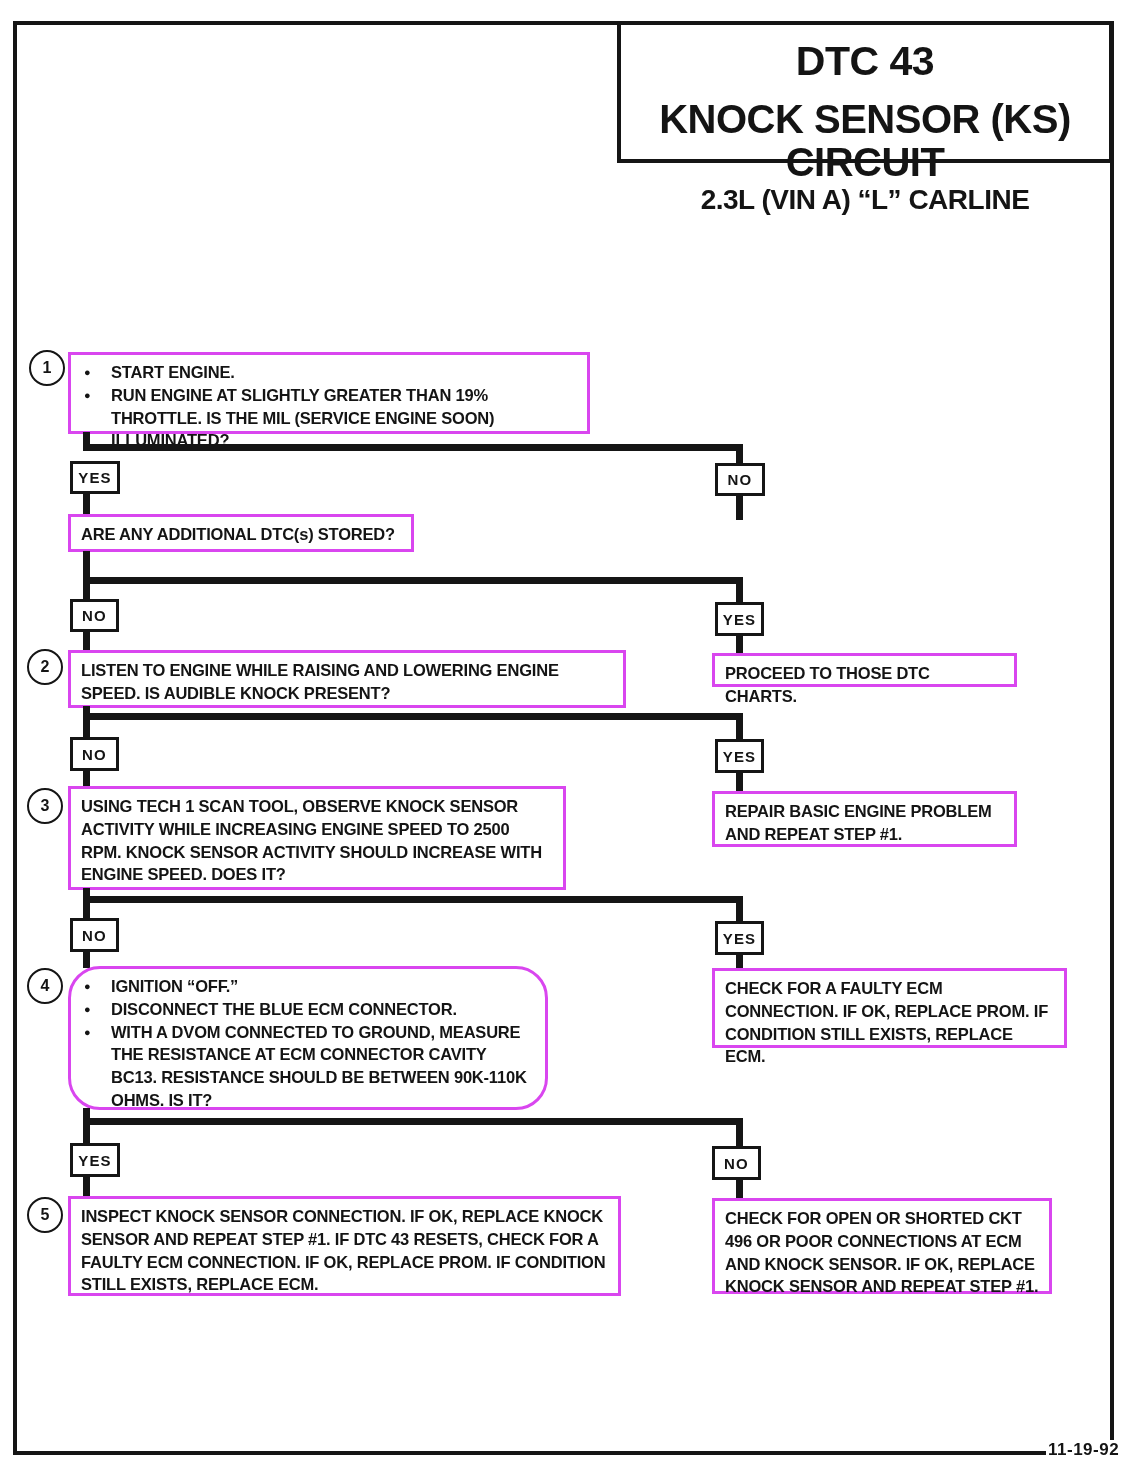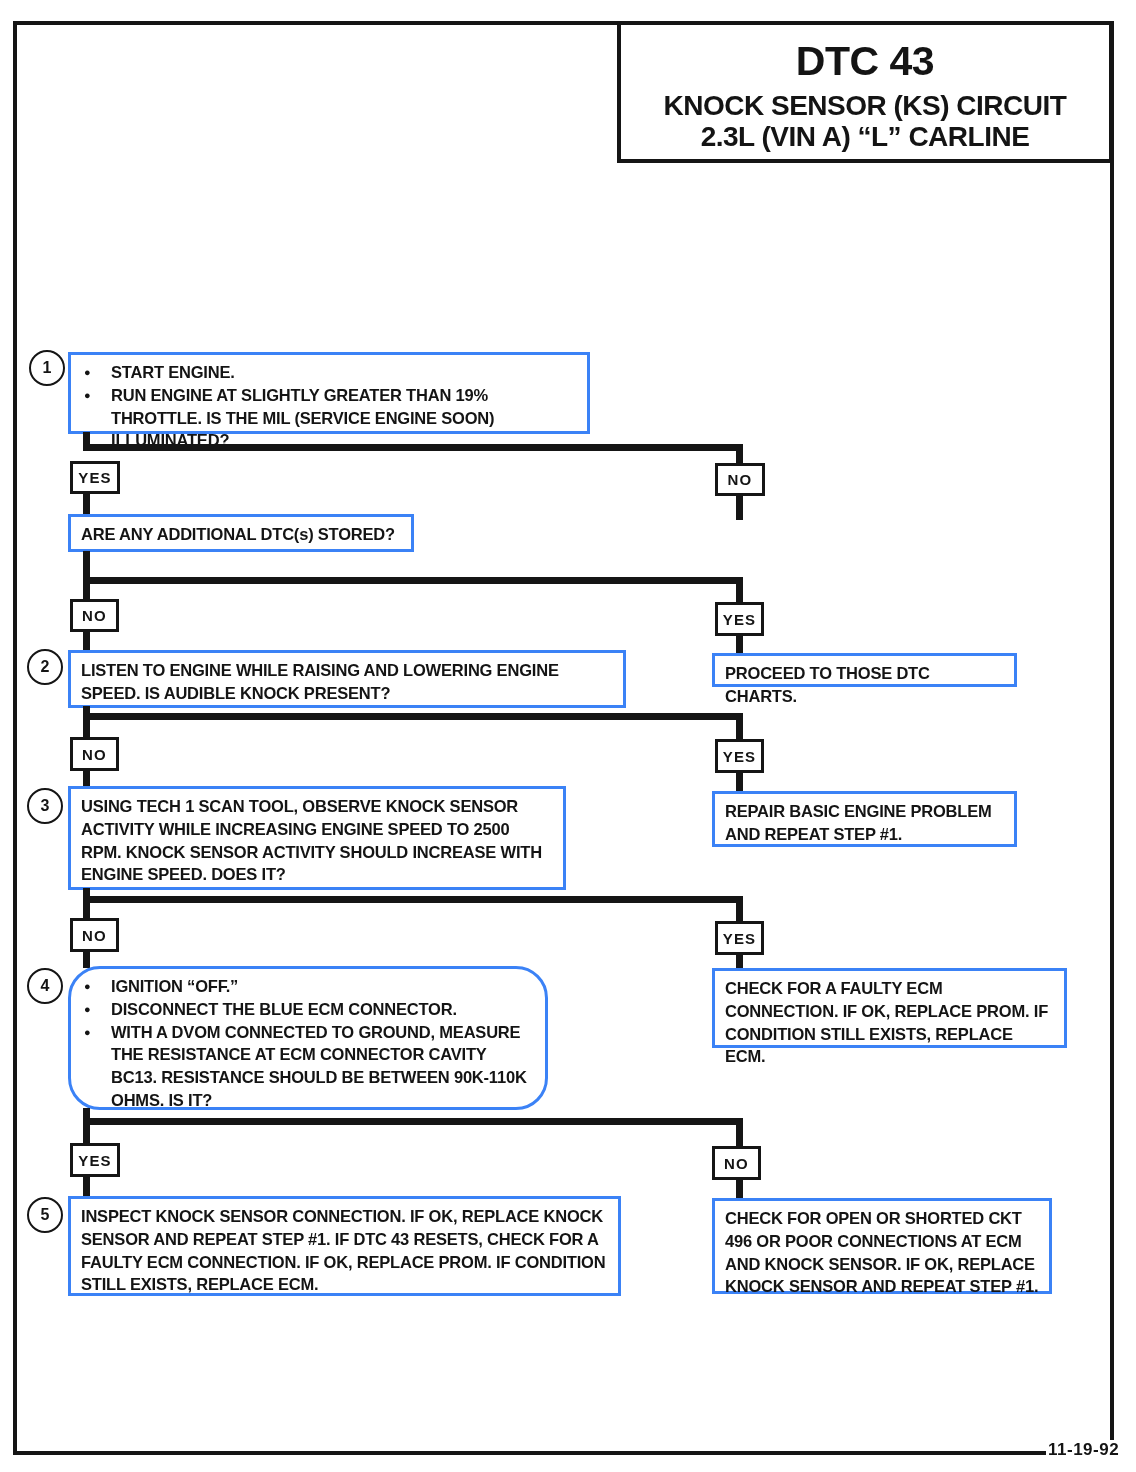--- a/index.html
+++ b/index.html
@@ -11,24 +11,24 @@
   .page-border{
     position:absolute;left:13px;top:21px;width:1101px;height:1434px;
     border:4px solid #151515;box-sizing:border-box;
   }
   .title-box{
     position:absolute;left:617px;top:21px;width:496px;height:142px;
     border:4px solid #151515;box-sizing:border-box;background:#fff;
     text-align:center;font-weight:700;letter-spacing:-0.5px;
   }
   .title-main{font-size:41px;line-height:1.0;margin-top:16px;}
-  .title-sub{font-size:28px;line-height:1.08;margin-top:9px;}
+  .title-sub{font-size:40px;line-height:1.08;margin-top:16px;}
   .title-sub2{font-size:28px;line-height:1.08;margin-top:1px;}
   .box{
-    position:absolute;border:3px solid #3b82f6;box-sizing:border-box;background:#fff;
+    position:absolute;border:3px solid #d946ef;box-sizing:border-box;background:#fff;
     font-weight:700;font-size:16.5px;line-height:1.38;letter-spacing:-0.2px;
     padding:6px 9px 5px 10px;
   }
   .yn{
     position:absolute;border:3px solid #151515;box-sizing:border-box;background:#fff;
     font-weight:700;font-size:15px;letter-spacing:1.2px;
     display:flex;align-items:center;justify-content:center;
   }
   .circle{
     position:absolute;width:36px;height:36px;border:2.5px solid #151515;border-radius:50%;

